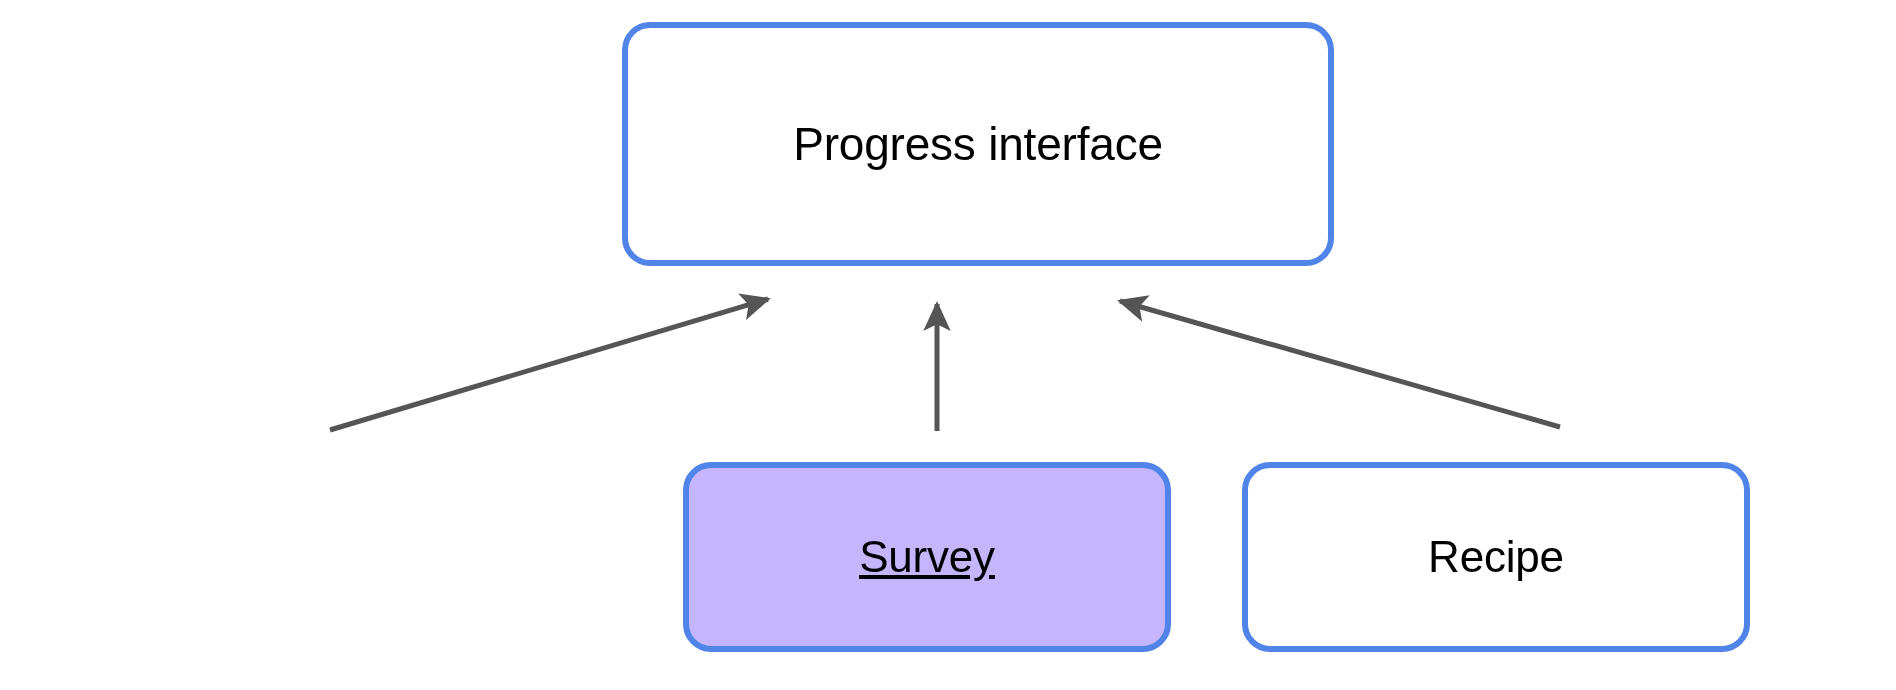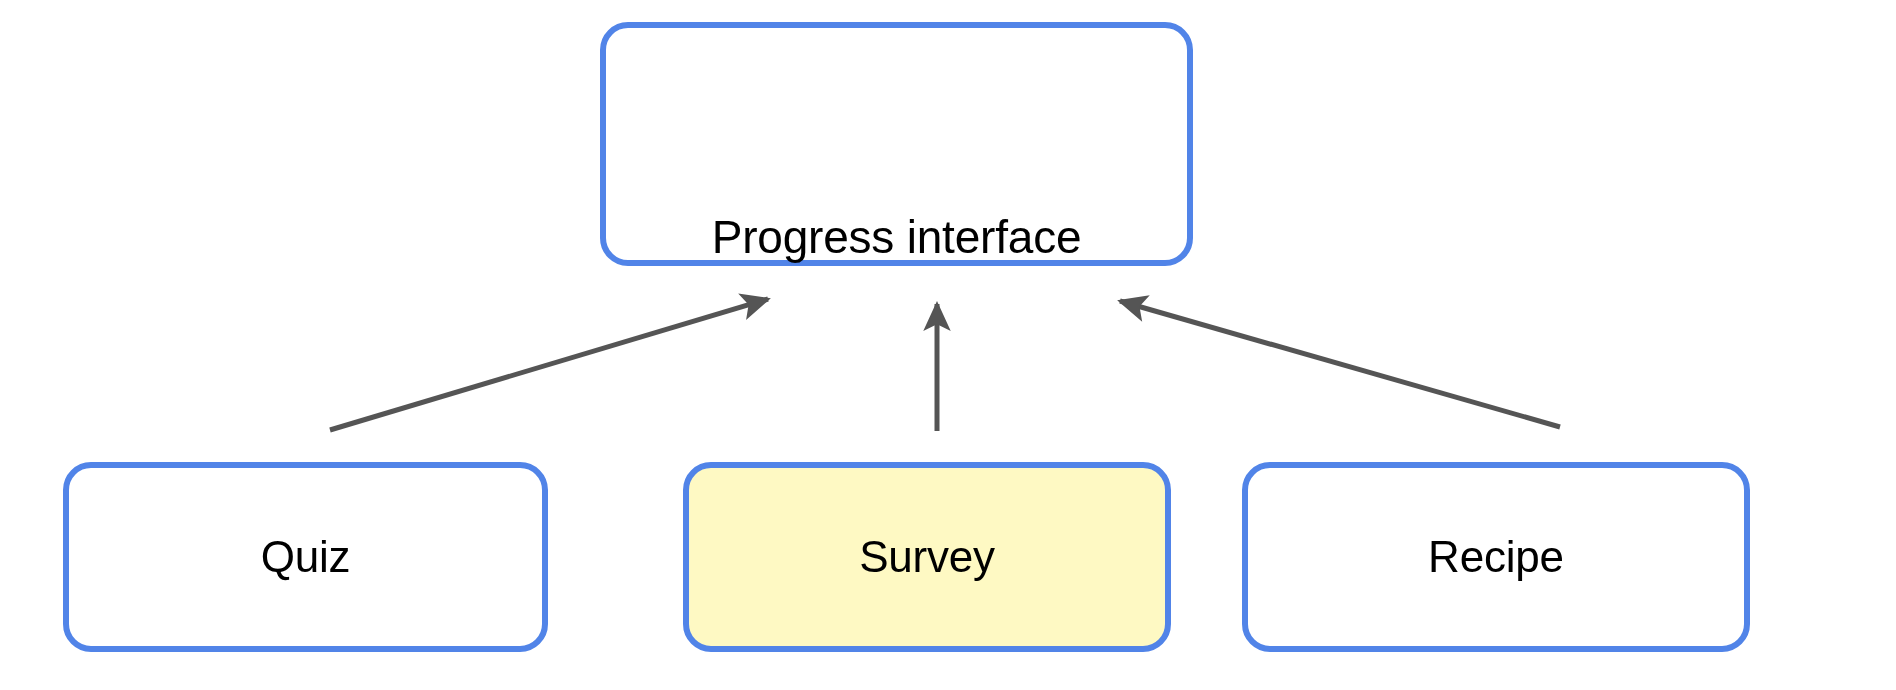--- a/index.html
+++ b/index.html
@@ -32,25 +32,24 @@
   }
   .node-label {
     color: #000000;
     font-family: "Liberation Sans", "DejaVu Sans", sans-serif;
     font-weight: 400;
     letter-spacing: -0.2px;
     line-height: 1;
     white-space: nowrap;
   }
   #node-root {
-    left: 600px;
+    left: 622px;
     top: 22px;
-    width: 593px;
+    width: 712px;
     height: 244px;
-    align-items: flex-end;
   }
   #node-root .node-label { font-size: 46px; }
   #node-quiz {
     left: 63px;
     top: 462px;
     width: 485px;
     height: 190px;
   }
   #node-survey {
     left: 683px;
@@ -93,25 +92,22 @@
 
     <line x1="937" y1="431" x2="937" y2="304" stroke="#555555" stroke-width="5" stroke-linecap="butt" marker-end="url(#arrowhead)"></line>
 
     <line x1="1560" y1="427" x2="1120" y2="301" stroke="#555555" stroke-width="5" stroke-linecap="butt" marker-end="url(#arrowhead)"></line>
   </svg>
 
   <div class="node" id="node-root" style="border-color: rgb(81, 132, 232); background: rgb(255, 255, 255);">
     <span class="node-label" style="color: rgb(0, 0, 0);">Progress interface</span>
   </div>
 
-  <div class="node" id="node-quiz" style="border-color: rgb(81, 132, 232); background: rgb(255, 255, 255);">
-    <span class="node-label" style="color: rgb(0, 0, 0);">Quiz</span>
-  </div>
 
-  <div class="node" id="node-survey" style="border-color: rgb(81, 132, 232); background: #fef9c3;">
+  <div class="node" id="node-survey" style="border-color: rgb(81, 132, 232); background: #c4b5fd; text-decoration: underline;">
     <span class="node-label" style="color: rgb(0, 0, 0);">Survey</span>
   </div>
 
   <div class="node" id="node-recipe" style="border-color: rgb(81, 132, 232); background: rgb(255, 255, 255);">
     <span class="node-label" style="color: rgb(0, 0, 0);">Recipe</span>
   </div>
 
 </div>
 
 </body></html>

